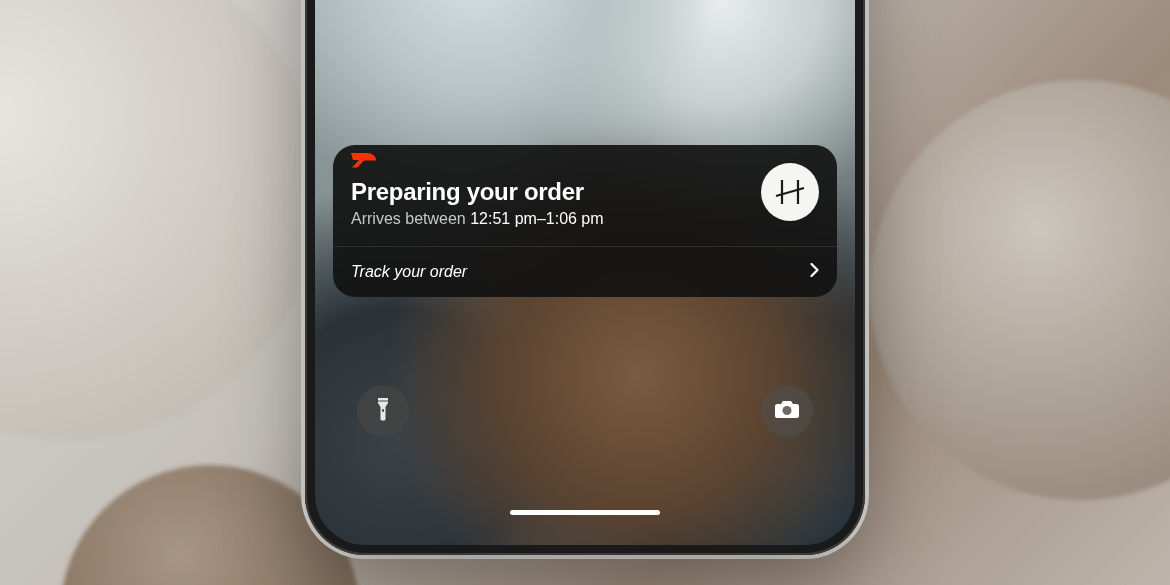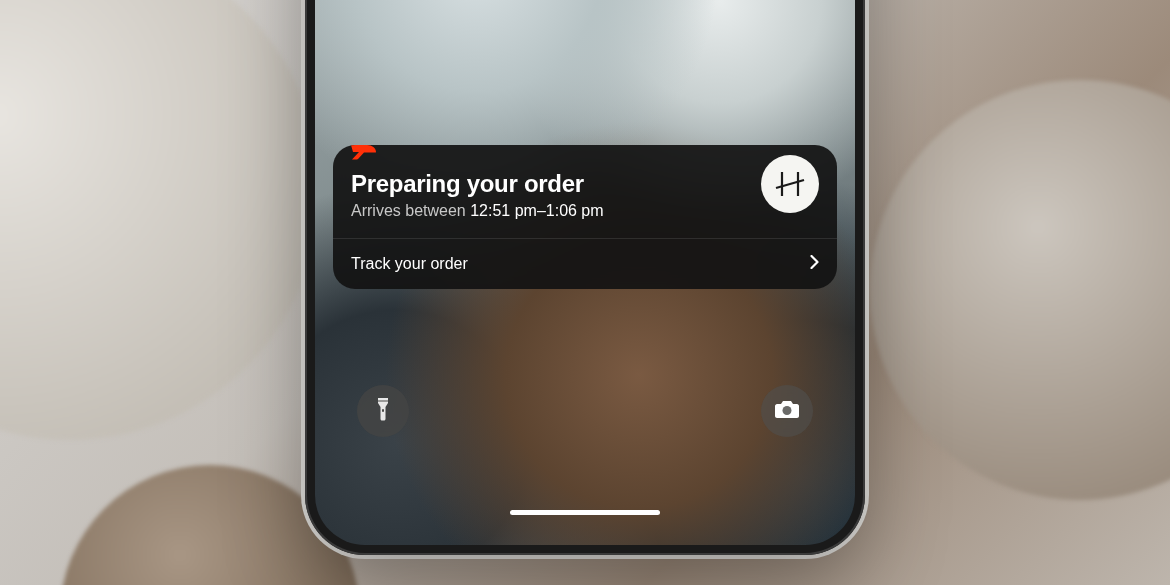--- a/index.html
+++ b/index.html
@@ -81,21 +81,21 @@
       right: 18px;
       top: 280px;
       background: rgba(18, 18, 18, 0.92);
       backdrop-filter: blur(10px);
       border-radius: 22px;
       color: #fff;
       overflow: hidden;
     }
 
     .notif-top {
-      padding: 0 18px 18px 18px;
+      padding: 8px 18px 18px 18px;
       display: flex;
       align-items: flex-start;
       justify-content: space-between;
       gap: 14px;
     }
 
     .notif-text {
       flex: 1;
     }
 
@@ -138,20 +138,21 @@
       background: rgba(255,255,255,0.1);
     }
 
     .notif-action {
       padding: 16px 18px;
       display: flex;
       align-items: center;
       justify-content: space-between;
       font-size: 16px;
       color: #fff;
+      font-style: italic;
     }
 
     
     .quick-btn {
       position: absolute;
       width: 52px;
       height: 52px;
       border-radius: 50%;
       background: rgba(80, 80, 78, 0.6);
       backdrop-filter: blur(8px);

